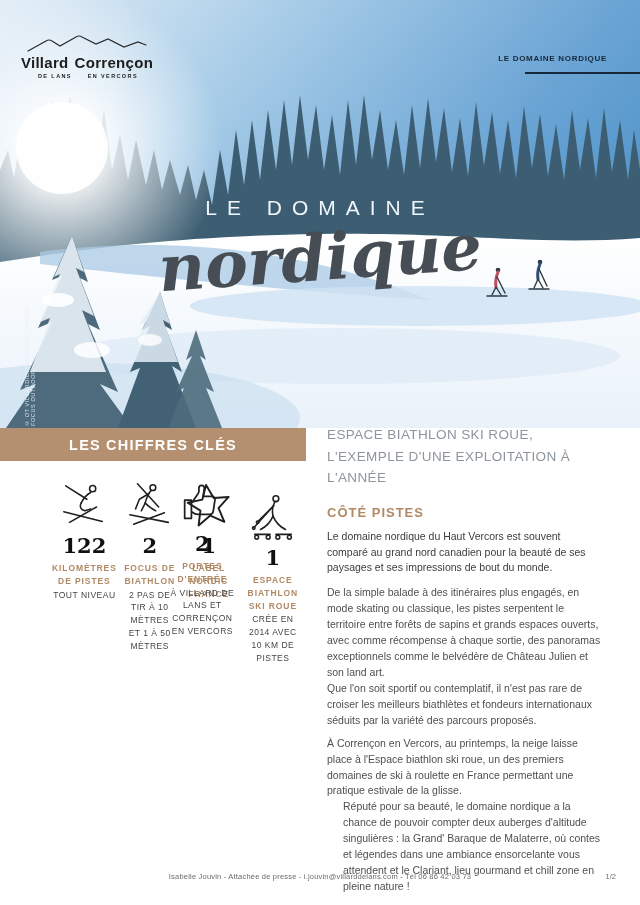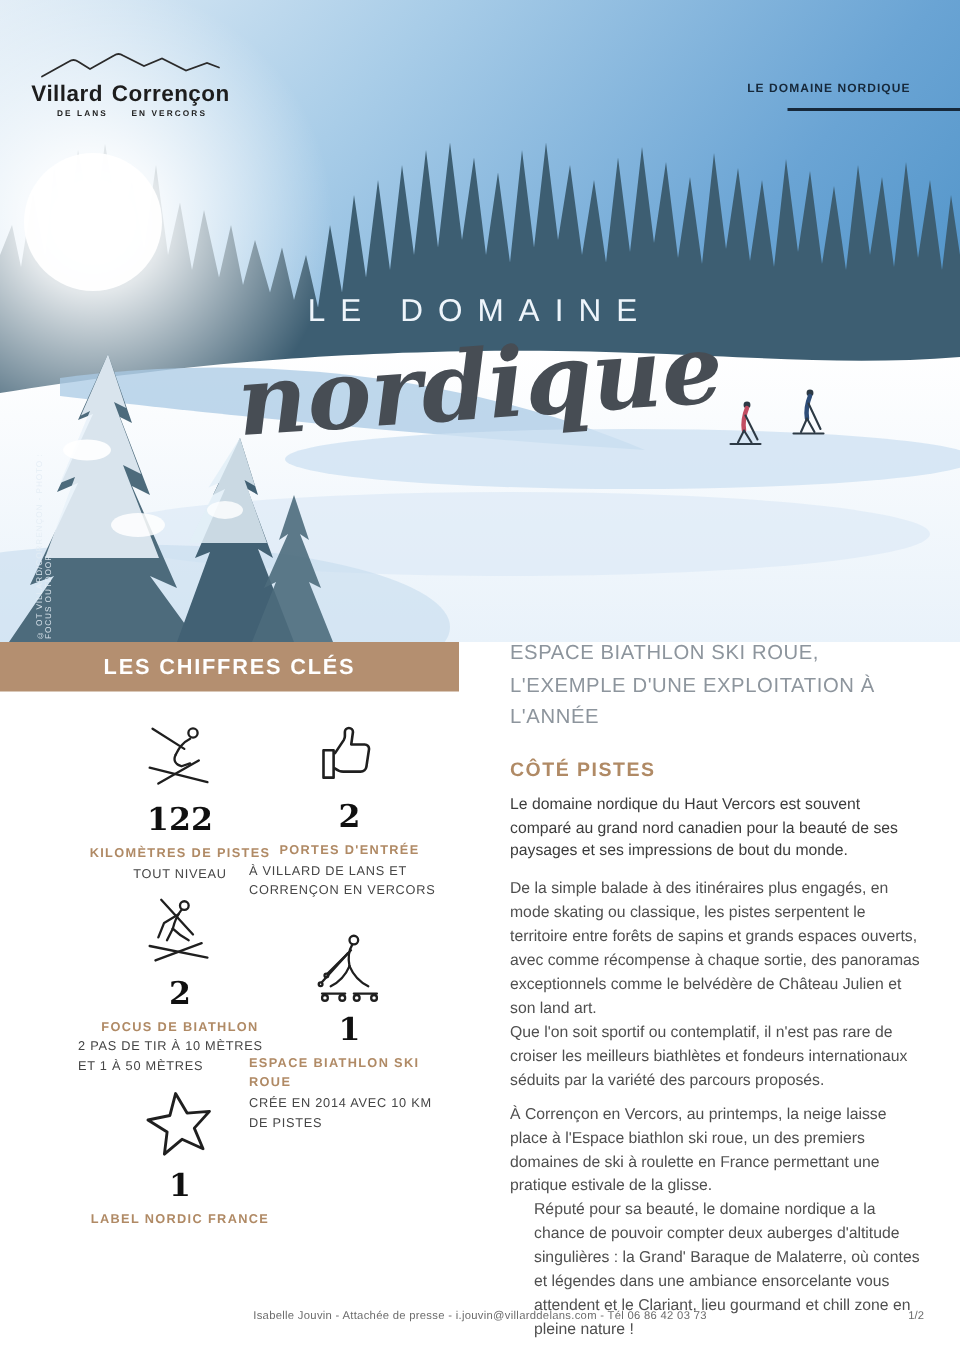--- a/index.html
+++ b/index.html
@@ -32,34 +32,34 @@
       font-size:64px;color:#474d54;transform:rotate(-4deg);}
   .photo-credit{position:absolute;left:24px;top:298px;height:128px;
       writing-mode:vertical-rl;transform:rotate(180deg);
       font-size:5.5px;letter-spacing:.6px;color:#e4edf5;opacity:.9;}
 
   
   .banner{position:absolute;top:428px;left:0;width:306px;height:33px;background:#b48f70;
           display:flex;align-items:center;justify-content:center;}
   .banner span{color:#ffffff;font-weight:bold;font-size:14.5px;letter-spacing:1.2px;}
 
-  .stats-col{position:absolute;display:flex;flex-direction:column;gap:7px;}
+  .stats-col{position:absolute;display:flex;flex-direction:row;gap:7px;text-align:center;}
   .col1{top:480px;left:52px;width:136px;}
   .col2{top:478px;left:166px;width:134px;}
   .stat{display:flex;flex-direction:column;align-items:center;}
   .stat .ic{width:52px;height:52px;}
   .stat .ic svg{width:52px;height:52px;display:block;}
   .stat .num{font-family:"DejaVu Serif",serif;font-weight:bold;font-size:21px;color:#101010;
              line-height:1;margin-top:3px;}
   .stat .label{color:#b08a65;font-weight:bold;font-size:8.5px;letter-spacing:.9px;
                line-height:1.5;margin-top:6px;}
   .stat .detail{color:#454545;font-size:8.5px;letter-spacing:.5px;line-height:1.5;margin-top:1px;}
 
   
-  .article{position:absolute;left:340px;top:424px;width:274px;}
+  .article{position:absolute;left:327px;top:424px;width:274px;}
   .headline{color:#8d959d;font-size:13.5px;line-height:1.6;letter-spacing:.4px;}
   .section-title{color:#b08a65;font-weight:bold;font-size:13px;letter-spacing:1px;margin-top:16px;}
   .intro{margin-top:9px;color:#3c3c3c;font-weight:normal;font-size:10.5px;line-height:1.5;}
   .para{color:#4f4f4f;font-size:10.5px;line-height:1.52;}
   .para.p0{margin-top:9px;}
   .para.p1{margin-top:0;}
   .para.p2{margin-top:7px;}
   .para.p3{margin-top:0;margin-left:16px;}
 
   

